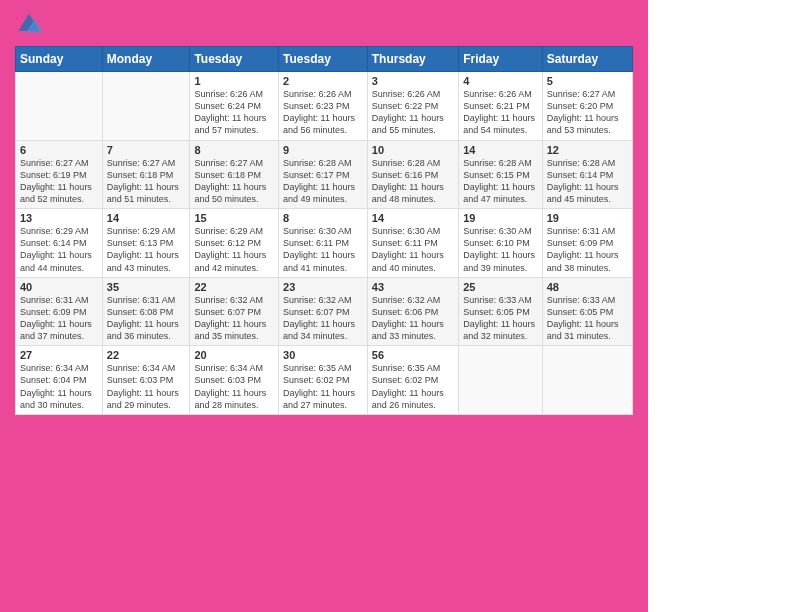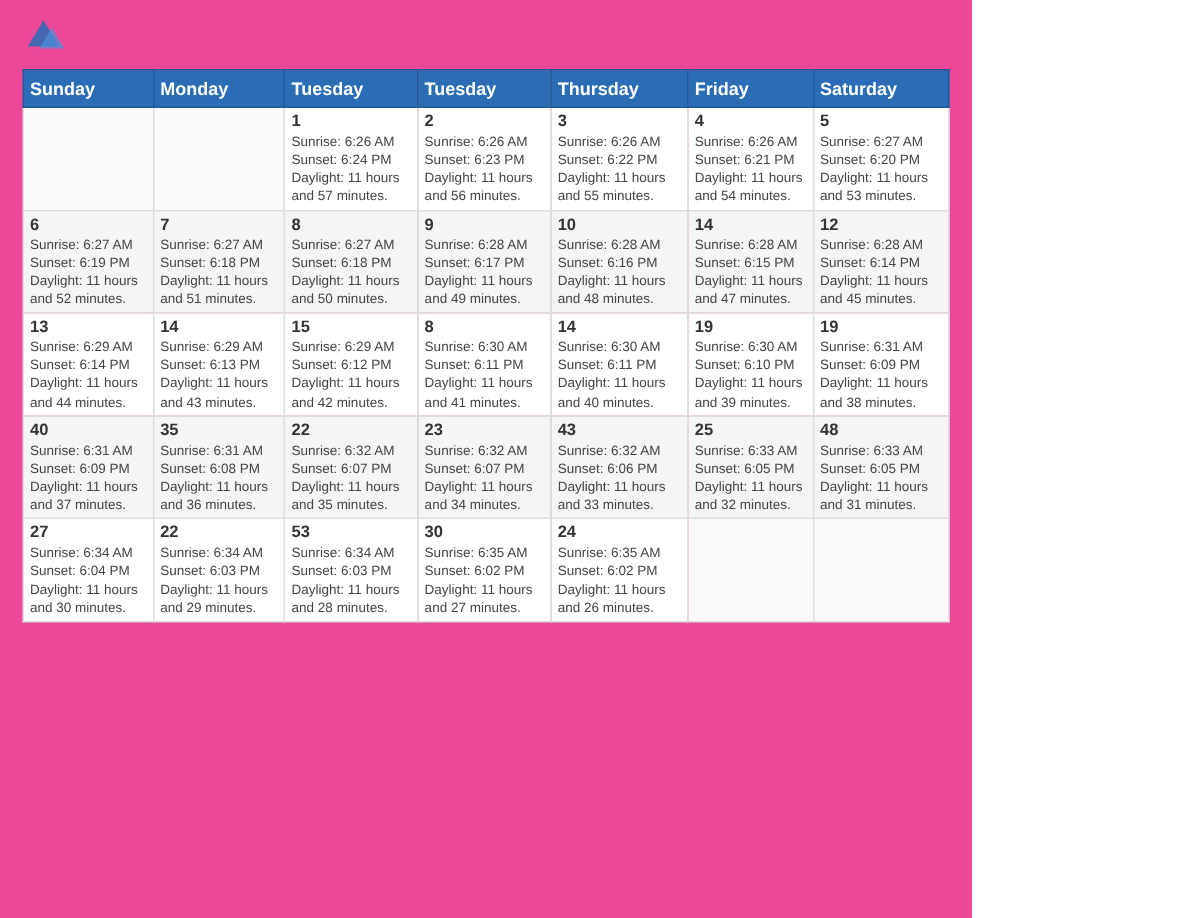--- a/index.html
+++ b/index.html
@@ -252,29 +252,29 @@
         <tr>
           <td>
             <span class="day-number">27</span>
             <div class="day-info">Sunrise: 6:34 AM<br>Sunset: 6:04 PM<br>Daylight: 11 hours and 30 minutes.</div>
           </td>
           <td>
             <span class="day-number">22</span>
             <div class="day-info">Sunrise: 6:34 AM<br>Sunset: 6:03 PM<br>Daylight: 11 hours and 29 minutes.</div>
           </td>
           <td>
-            <span class="day-number">53</span>
+            <span class="day-number">20</span>
             <div class="day-info">Sunrise: 6:34 AM<br>Sunset: 6:03 PM<br>Daylight: 11 hours and 28 minutes.</div>
           </td>
           <td>
             <span class="day-number">30</span>
             <div class="day-info">Sunrise: 6:35 AM<br>Sunset: 6:02 PM<br>Daylight: 11 hours and 27 minutes.</div>
           </td>
           <td>
-            <span class="day-number">24</span>
+            <span class="day-number">56</span>
             <div class="day-info">Sunrise: 6:35 AM<br>Sunset: 6:02 PM<br>Daylight: 11 hours and 26 minutes.</div>
           </td>
           <td class="empty-cell"></td>
           <td class="empty-cell"></td>
         </tr>
       </tbody>
   </table>
 </div>
 
 </body></html>

